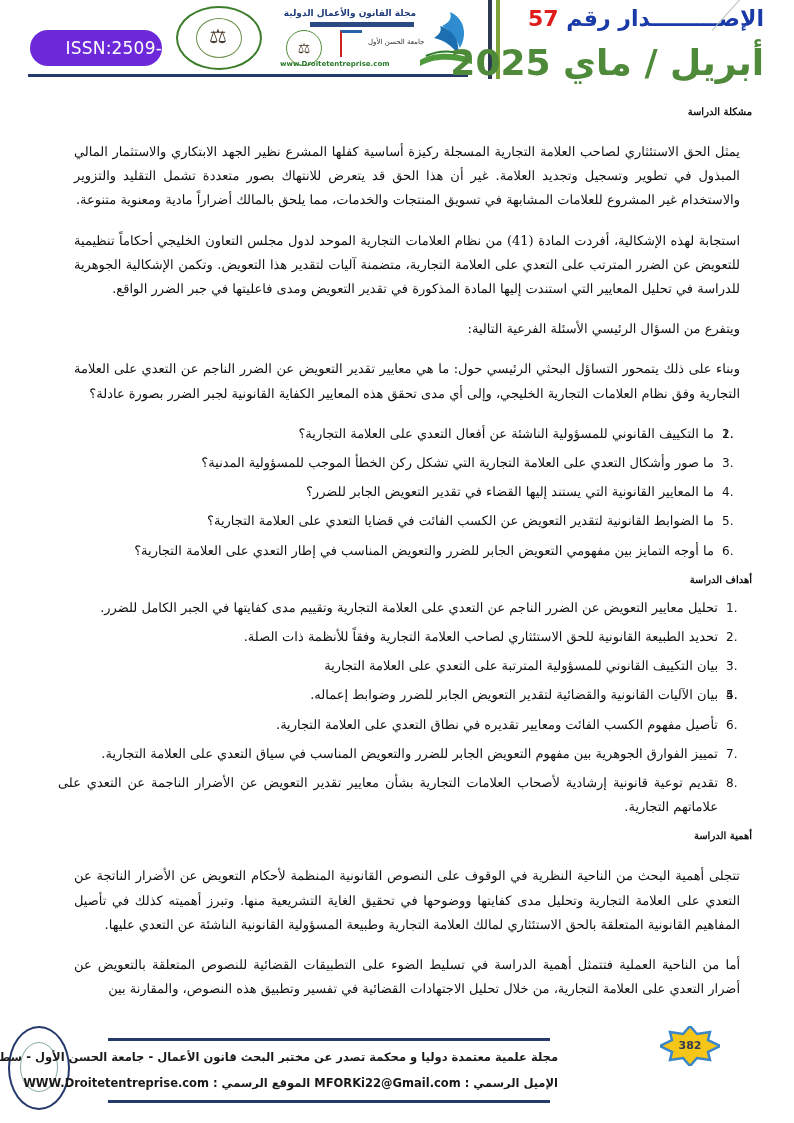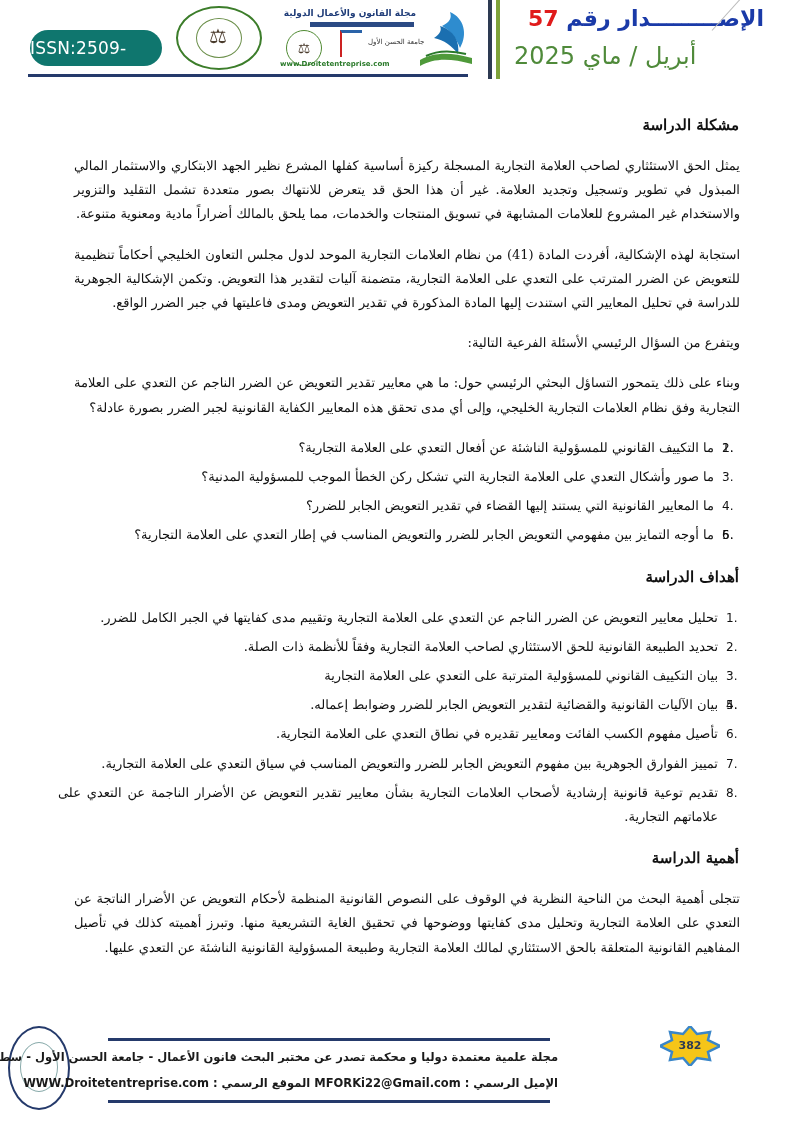--- a/index.html
+++ b/index.html
@@ -2,23 +2,23 @@
 <html><head>
 <meta charset="utf-8">
 <style>
   html, body { margin: 0; padding: 0; background: #ffffff; }
   body { width: 794px; height: 1123px; position: relative; overflow: hidden;
          font-family: "DejaVu Sans", sans-serif; color: #111; }
 
   
   .header { position: absolute; left: 0; top: 0; width: 794px; height: 90px; }
   .issn { position: absolute; left: 30px; top: 30px; width: 132px; height: 36px;
-          background: #0f766e; border-radius: 18px; color: #fff;
+          background: #6d28d9; border-radius: 18px; color: #fff;
           font-family: "DejaVu Sans", sans-serif; font-size: 17px; line-height: 36px;
-          text-align: left; letter-spacing: 0.2px; }
+          text-align: right; letter-spacing: 0.2px; }
   .lab-seal { position: absolute; left: 176px; top: 6px; width: 82px; height: 60px;
               border: 2px solid #3c7d2a; border-radius: 50%; background: #fff; }
   .lab-seal .inner { position: absolute; left: 18px; top: 10px; width: 44px; height: 38px;
                      border: 1px solid #6b8f4a; border-radius: 50%; }
   .lab-seal .scale { position: absolute; left: 28px; top: 16px; width: 24px; height: 24px;
                      color: #4a3b2c; font-size: 20px; line-height: 24px; text-align: center; }
   .journal-block { position: absolute; left: 280px; top: 8px; width: 136px; height: 60px; }
   .journal-title { position: absolute; right: 0; top: 0; font-size: 9px; color: #1f3c78;
                    font-weight: bold; white-space: nowrap; direction: rtl; }
   .journal-sub { position: absolute; left: 30px; top: 14px; width: 104px; height: 5px;
@@ -34,30 +34,30 @@
                  font-weight: bold; white-space: nowrap; }
   .book-swoosh { position: absolute; left: 420px; top: 8px; width: 52px; height: 60px; }
   .header-rule { position: absolute; left: 28px; top: 74px; width: 440px; height: 3px;
                  background: #253a6b; }
   .header-bars { position: absolute; left: 488px; top: 0; width: 14px; height: 79px; }
   .header-bars .b1 { position: absolute; left: 0; top: 0; width: 4px; height: 79px; background: #2d3a52; }
   .header-bars .b2 { position: absolute; left: 8px; top: 0; width: 4px; height: 79px; background: #7ea23a; }
   .issue-line { position: absolute; right: 30px; top: 6px; font-weight: bold; font-size: 22px;
                 color: #1a3aa8; direction: rtl; white-space: nowrap; }
   .issue-line .num { color: #e01b1b; }
-  .date-line { position: absolute; left: 514px; top: 42px; width: 250px; font-weight: normal;
-               font-size: 24px; color: #4f8a3a; direction: rtl; text-align: left; white-space: nowrap; }
+  .date-line { position: absolute; left: 514px; top: 42px; width: 250px; font-weight: bold;
+               font-size: 36px; color: #4f8a3a; direction: rtl; text-align: left; white-space: nowrap; }
   .diag { position: absolute; left: 712px; top: 30px; width: 60px; height: 1px; background: #bbb;
           transform: rotate(-48deg); transform-origin: left center; }
 
   
   .content { position: absolute; left: 58px; top: 96px; width: 698px; direction: rtl;
              font-family: "DejaVu Serif", serif; font-size: 13px; line-height: 24.2px;
              text-align: justify; color: #111; }
-  .content h2 { margin: 17px; font-size: 15px; font-weight: bold; line-height: 24px; }
+  .content h2 { margin: 4px; font-size: 10px; font-weight: bold; line-height: 24px; }
   .content p { margin: 16px; }
   .content ol { margin: 0; padding: 0; list-style: none; }
   .content li { position: relative; padding-right: 38px; margin-bottom: 5px; }
   .content li .n { position: absolute; right: 0; top: 0; width: 30px; text-align: left;
                    direction: ltr; font-family: "DejaVu Sans", sans-serif; font-size: 12px; }
   .content .q li { padding-right: 42px; }
   .content .q li .n { width: 34px; }
 
   
   .footer { position: absolute; left: 0; top: 1010px; width: 794px; height: 113px; }
@@ -124,38 +124,39 @@
   <p>يمثل الحق الاستئثاري لصاحب العلامة التجارية المسجلة ركيزة أساسية كفلها المشرع نظير الجهد الابتكاري والاستثمار المالي المبذول في تطوير وتسجيل وتجديد العلامة. غير أن هذا الحق قد يتعرض للانتهاك بصور متعددة تشمل التقليد والتزوير والاستخدام غير المشروع للعلامات المشابهة في تسويق المنتجات والخدمات، مما يلحق بالمالك أضراراً مادية ومعنوية متنوعة.</p>
   <p>استجابة لهذه الإشكالية، أفردت المادة (41) من نظام العلامات التجارية الموحد لدول مجلس التعاون الخليجي أحكاماً تنظيمية للتعويض عن الضرر المترتب على التعدي على العلامة التجارية، متضمنة آليات لتقدير هذا التعويض. وتكمن الإشكالية الجوهرية للدراسة في تحليل المعايير التي استندت إليها المادة المذكورة في تقدير التعويض ومدى فاعليتها في جبر الضرر الواقع.</p>
   <p>ويتفرع من السؤال الرئيسي الأسئلة الفرعية التالية:</p>
   <p>وبناء على ذلك يتمحور التساؤل البحثي الرئيسي حول: ما هي معايير تقدير التعويض عن الضرر الناجم عن التعدي على العلامة التجارية وفق نظام العلامات التجارية الخليجي، وإلى أي مدى تحقق هذه المعايير الكفاية القانونية لجبر الضرر بصورة عادلة؟</p>
 
   <ol class="q">
     <li><span class="n">1.</span></li>
     <li><span class="n">2.</span><span>ما التكييف القانوني للمسؤولية الناشئة عن أفعال التعدي على العلامة التجارية؟</span></li>
     <li><span class="n">3.</span><span>ما صور وأشكال التعدي على العلامة التجارية التي تشكل ركن الخطأ الموجب للمسؤولية المدنية؟</span></li>
     <li><span class="n">4.</span><span>ما المعايير القانونية التي يستند إليها القضاء في تقدير التعويض الجابر للضرر؟</span></li>
-    <li><span class="n">5.</span></li>
+    <li><span class="n">5.</span><span>ما الضوابط القانونية لتقدير التعويض عن الكسب الفائت في قضايا التعدي على العلامة التجارية؟</span></li>
     <li><span class="n">6.</span><span>ما أوجه التمايز بين مفهومي التعويض الجابر للضرر والتعويض المناسب في إطار التعدي على العلامة التجارية؟</span></li>
   </ol>
 
   <h2>أهداف الدراسة</h2>
   <ol>
     <li><span class="n">1.</span><span>تحليل معايير التعويض عن الضرر الناجم عن التعدي على العلامة التجارية وتقييم مدى كفايتها في الجبر الكامل للضرر.</span></li>
     <li><span class="n">2.</span><span>تحديد الطبيعة القانونية للحق الاستئثاري لصاحب العلامة التجارية وفقاً للأنظمة ذات الصلة.</span></li>
     <li><span class="n">3.</span><span>بيان التكييف القانوني للمسؤولية المترتبة على التعدي على العلامة التجارية</span></li>
     <li><span class="n">4.</span></li>
     <li><span class="n">5.</span><span>بيان الآليات القانونية والقضائية لتقدير التعويض الجابر للضرر وضوابط إعماله.</span></li>
     <li><span class="n">6.</span><span>تأصيل مفهوم الكسب الفائت ومعايير تقديره في نطاق التعدي على العلامة التجارية.</span></li>
     <li><span class="n">7.</span><span>تمييز الفوارق الجوهرية بين مفهوم التعويض الجابر للضرر والتعويض المناسب في سياق التعدي على العلامة التجارية.</span></li>
     <li><span class="n">8.</span><span>تقديم توعية قانونية إرشادية لأصحاب العلامات التجارية بشأن معايير تقدير التعويض عن الأضرار الناجمة عن التعدي على علاماتهم التجارية.</span></li>
   </ol>
 
   <h2>أهمية الدراسة</h2>
   <p>تتجلى أهمية البحث من الناحية النظرية في الوقوف على النصوص القانونية المنظمة لأحكام التعويض عن الأضرار الناتجة عن التعدي على العلامة التجارية وتحليل مدى كفايتها ووضوحها في تحقيق الغاية التشريعية منها. وتبرز أهميته كذلك في تأصيل المفاهيم القانونية المتعلقة بالحق الاستئثاري لمالك العلامة التجارية وطبيعة المسؤولية القانونية الناشئة عن التعدي عليها.</p>
+  <p>أما من الناحية العملية فتتمثل أهمية الدراسة في تسليط الضوء على التطبيقات القضائية للنصوص المتعلقة بالتعويض عن أضرار التعدي على العلامة التجارية، من خلال تحليل الاجتهادات القضائية في تفسير وتطبيق هذه النصوص، والمقارنة بين</p>
 </div>
 
 <div class="footer">
   <div class="stamp">
     <div class="inner"></div>
   </div>
 
   <div class="footer-rule-top"></div>
   <div class="footer-line1">مجلة علمية معتمدة  دوليا و محكمة تصدر عن مختبر البحث قانون الأعمال - جامعة الحسن الأول - سطات - المغرب</div>
   <div class="footer-line2">

